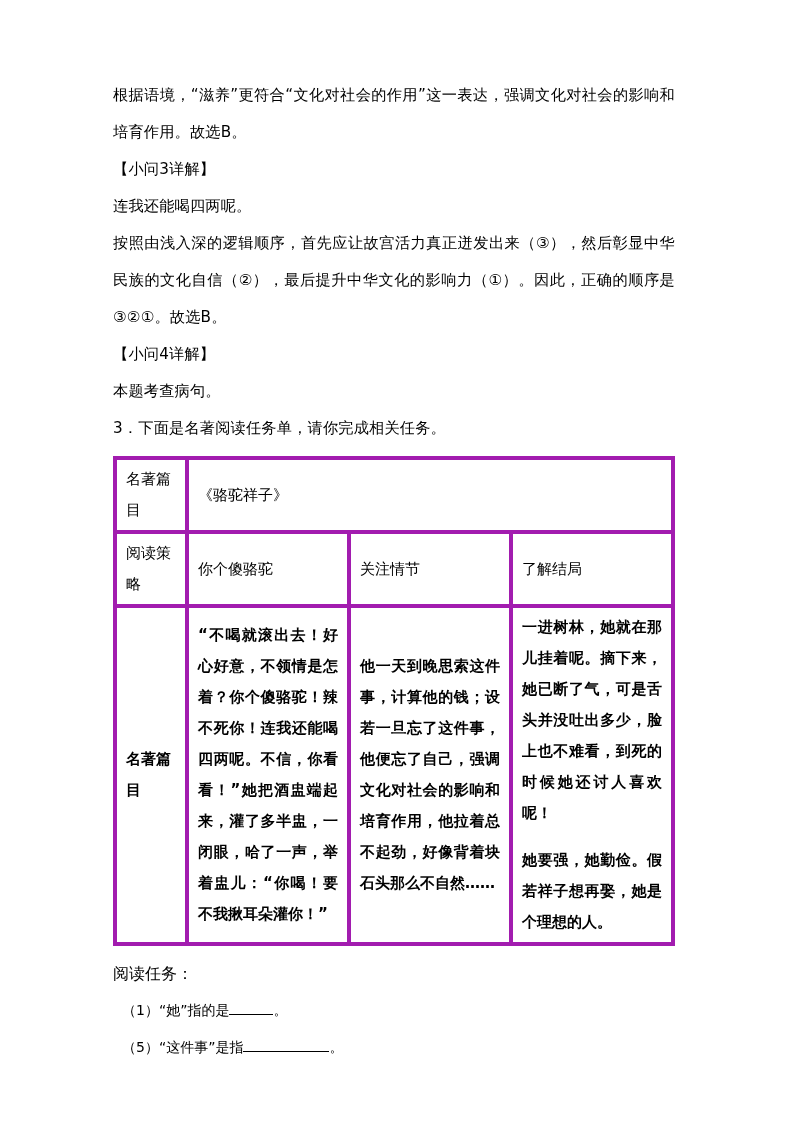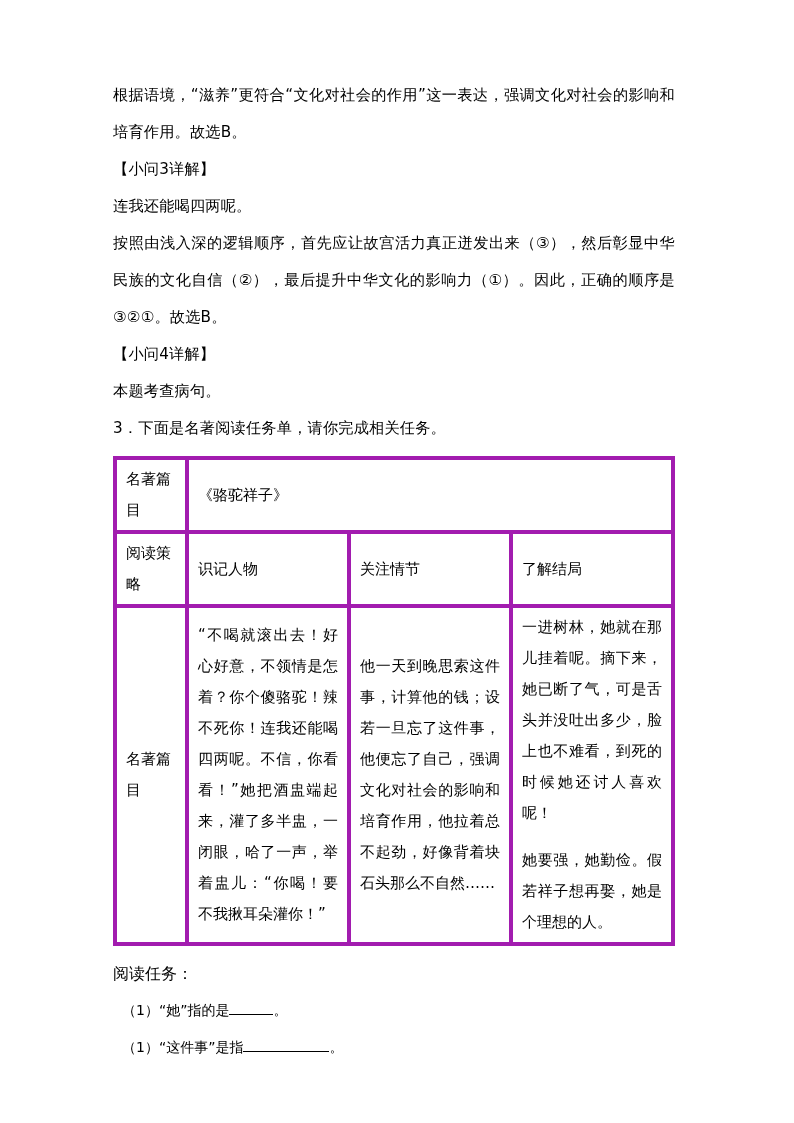--- a/index.html
+++ b/index.html
@@ -52,21 +52,21 @@
     padding: 4px 9px 4px 9px;
     box-sizing: border-box;
   }
   td.col-label { width: 72px; }
   td.col-a     { width: 166px; }
   td.col-b     { width: 164px; }
   td.col-c     { width: 160px; }
 
   td.cell-title   { height: 71px; }
   td.cell-strat   { height: 72px; }
-  td.cell-mat     { height: 291px; vertical-align: middle; }
+  td.cell-mat     { height: 291px; vertical-align: middle; font-weight: bold; }
 
   td.cell-mat p {
     margin: 0;
     line-height: 31px;
     text-align: justify;
     text-justify: inter-character;
   }
   td.cell-mat p + p { margin-top: 16px; }
 
   .indent-quote { text-indent: 0; }
@@ -109,21 +109,21 @@
     <p class="para">3．下面是名著阅读任务单，请你完成相关任务。</p>
 
     <table class="task-table">
       <tbody>
         <tr>
           <td class="col-label cell-title">名著篇目</td>
           <td class="cell-title" colspan="3">《骆驼祥子》</td>
         </tr>
         <tr>
           <td class="col-label cell-strat">阅读策略</td>
-          <td class="col-a cell-strat">识记人物</td>
+          <td class="col-a cell-strat">你个傻骆驼</td>
           <td class="col-b cell-strat">关注情节</td>
           <td class="col-c cell-strat">了解结局</td>
         </tr>
         <tr>
           <td class="col-label cell-mat">名著篇目</td>
           <td class="col-a cell-mat">
             <p class="indent-quote">“不喝就滚出去！好心好意，不领情是怎着？你个傻骆驼！辣不死你！连我还能喝四两呢。不信，你看看！”她把酒盅端起来，灌了多半盅，一闭眼，哈了一声，举着盅儿：“你喝！要不我揪耳朵灌你！”</p>
           </td>
           <td class="col-b cell-mat">
             <p>他一天到晚思索这件事，计算他的钱；设若一旦忘了这件事，他便忘了自己，强调文化对社会的影响和培育作用，他拉着总不起劲，好像背着块石头那么不自然……</p>
@@ -134,18 +134,18 @@
           </td>
         </tr>
       </tbody>
     </table>
 
     <div class="tasks">
       <p class="task-head">阅读任务：</p>
 
       <p class="task-item"><span>（1）“她”指的是</span><span class="blank s1"></span><span>。</span></p>
 
-      <p class="task-item"><span>（1）“这件事”是指</span><span class="blank s2"></span><span>。</span></p>
+      <p class="task-item"><span>（5）“这件事”是指</span><span class="blank s2"></span><span>。</span></p>
 
     </div>
 
   </div>
 </div>
 
 </body></html>

